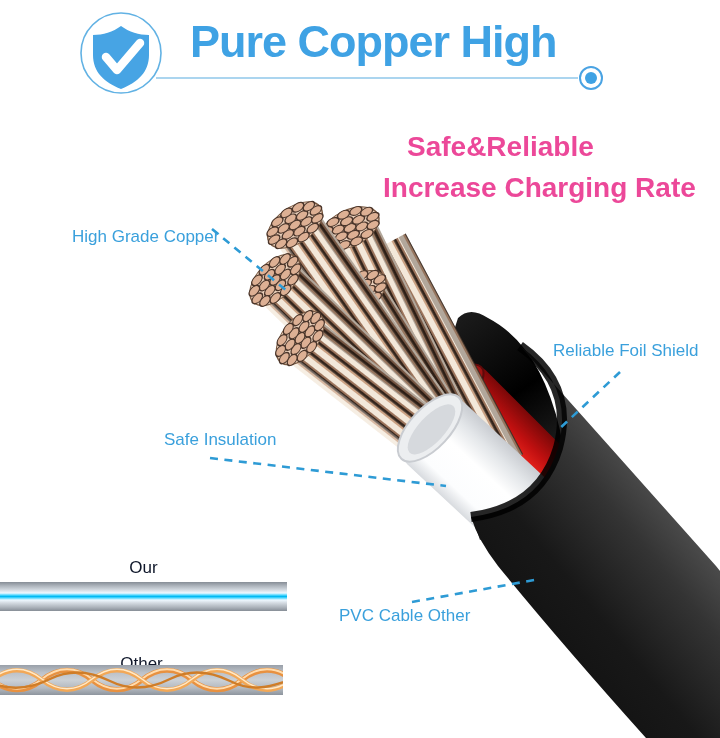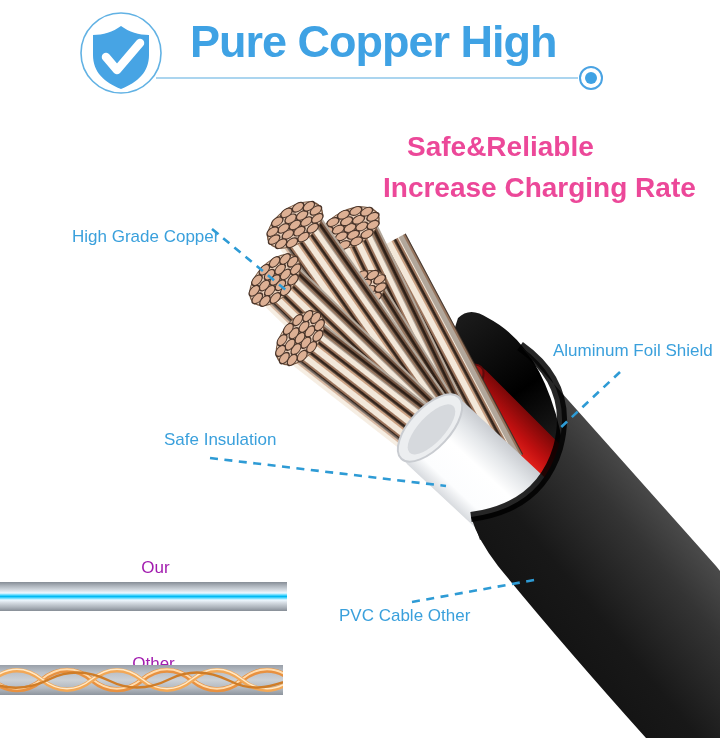--- a/index.html
+++ b/index.html
@@ -13,21 +13,21 @@
     letter-spacing:-1px;white-space:nowrap;
   }
   .claim{font-weight:bold;color:#ec4899;white-space:nowrap;font-size:28px;}
   .claim1{left:407px;top:131px;}
   .claim2{left:383px;top:172px;}
   .callout{font-size:17px;color:#3aa0dc;white-space:nowrap;}
   .c-copper{left:72px;top:211px;margin-top:16px;}
   .c-alu{left:553px;top:341px;}
   .c-ins{left:164px;top:430px;}
   .c-pvc{left:339px;top:606px;}
-  .cmp-label{font-size:17px;color:#a21caf;text-align:center;padding-left:12px;}
+  .cmp-label{font-size:17px;color:#0f172a;text-align:center;}
   .l-our{left:0;top:558px;width:287px;}
   .l-other{left:0;top:639px;width:283px;margin-top:15px;}
   .bar{left:0;overflow:hidden;}
   .bar-our{
     top:582px;width:287px;height:29px;
     background:linear-gradient(180deg,
       #868d96 0%, #aab1b9 12%, #d4dbe2 28%, #eef8ff 38%,
       #53d8ff 45%, #00b9f2 50%, #53d8ff 55%,
       #eef8ff 62%, #d4dbe2 72%, #aab1b9 88%, #868d96 100%);
   }
@@ -205,21 +205,21 @@
     <path d="M412 602 L540 579"></path>
   </g>
 </svg>
 
 <div class="abs title">Pure Copper High</div>
 
 <div class="abs claim claim1">Safe&amp;Reliable</div>
 <div class="abs claim claim2">Increase Charging Rate</div>
 
 <div class="abs callout c-copper">High Grade Copper</div>
-<div class="abs callout c-alu">Aluminum Foil Shield</div>
+<div class="abs callout c-alu">Reliable Foil Shield</div>
 <div class="abs callout c-ins">Safe Insulation</div>
 <div class="abs callout c-pvc">PVC Cable Other</div>
 
 <div class="abs cmp-label l-our">Our</div>
 <div class="abs bar bar-our"></div>
 
 <div class="abs cmp-label l-other">Other</div>
 <div class="abs bar bar-other">
   <svg width="283" height="30" viewBox="0 0 283 30">
     <g fill="none">

